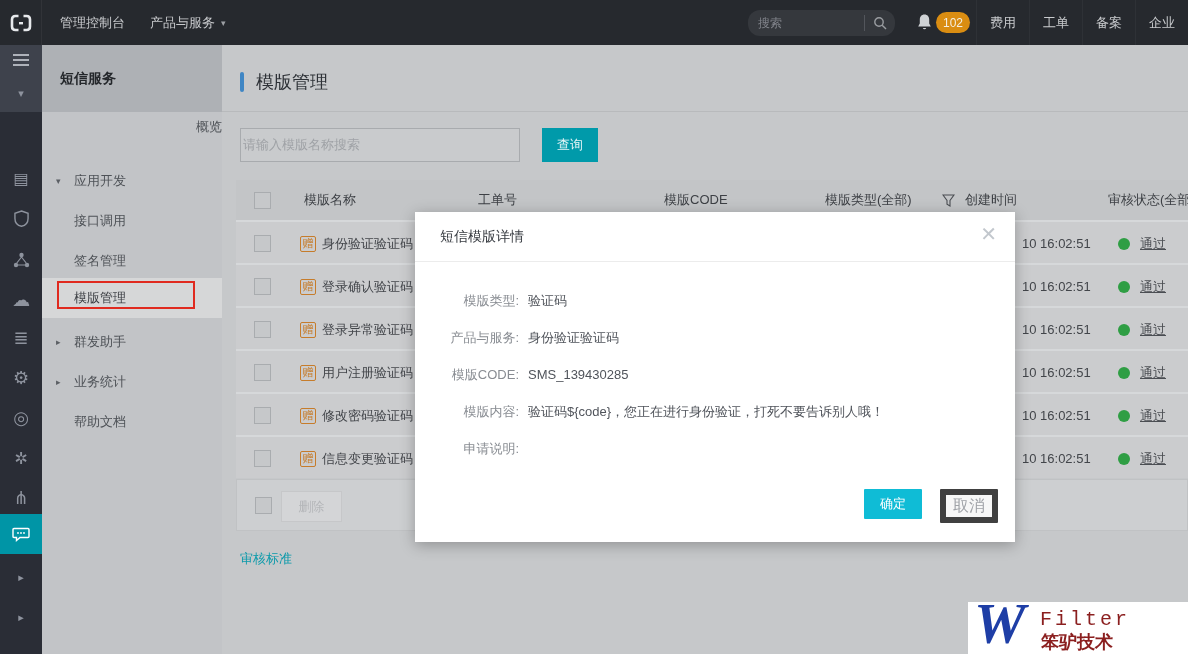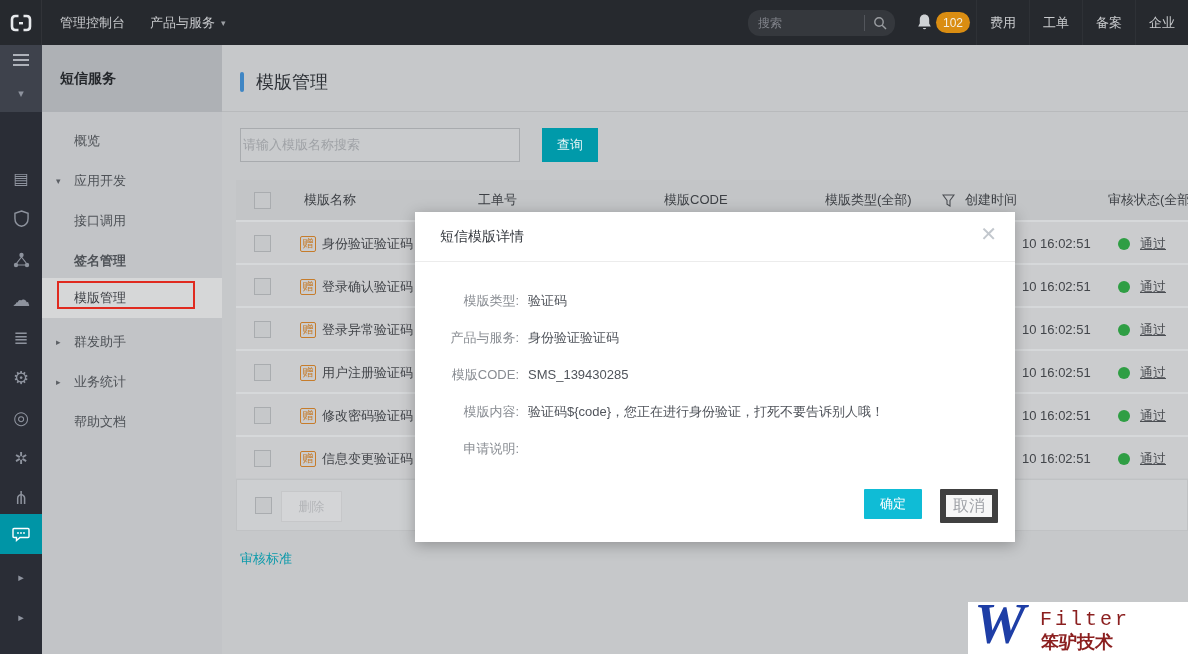--- a/index.html
+++ b/index.html
@@ -183,31 +183,31 @@
     </div>
     <div class="rail-cell" style="top:512px; font-size:11px;">▸</div>
     <div class="rail-cell" style="top:552px; font-size:11px;">▸</div>
     <div class="rail-cell" style="top:592px; font-size:11px;">▸</div>
   </div>
 
   <div id="sidebar">
     <div class="sb-header">
       <span>短信服务</span>
     </div>
-    <div class="sb-item" style="top:79px;">
+    <div class="sb-item" style="top:65px;justify-content:flex-end;">
       <span class="lbl">概览</span>
     </div>
     <div class="sb-item" style="top:119px;">
       <span class="arr">▾</span>
       <span class="lbl">应用开发</span>
     </div>
     <div class="sb-item" style="top:159px;">
       <span class="lbl">接口调用</span>
     </div>
-    <div class="sb-item" style="top:199px;font-weight:bold;">
+    <div class="sb-item" style="top:199px;">
       <span class="lbl">签名管理</span>
     </div>
     <div class="sb-item active" style="top:233px; height:40px;">
       <span class="lbl">模版管理</span>
     </div>
     <div class="sb-item" style="top:280px;">
       <span class="arr">▸</span>
       <span class="lbl">群发助手</span>
     </div>
     <div class="sb-item" style="top:320px;">

